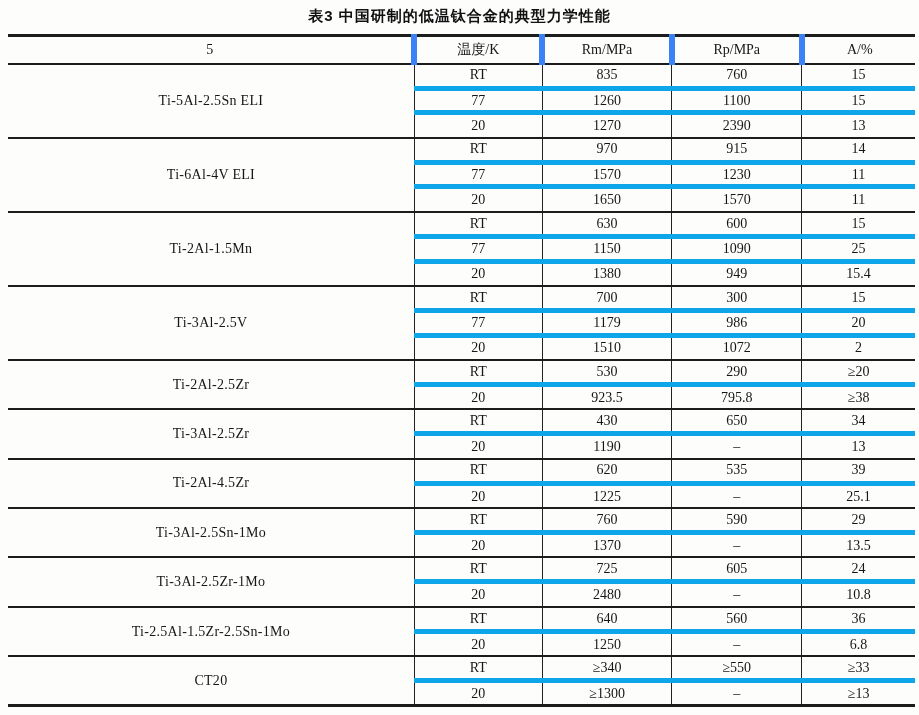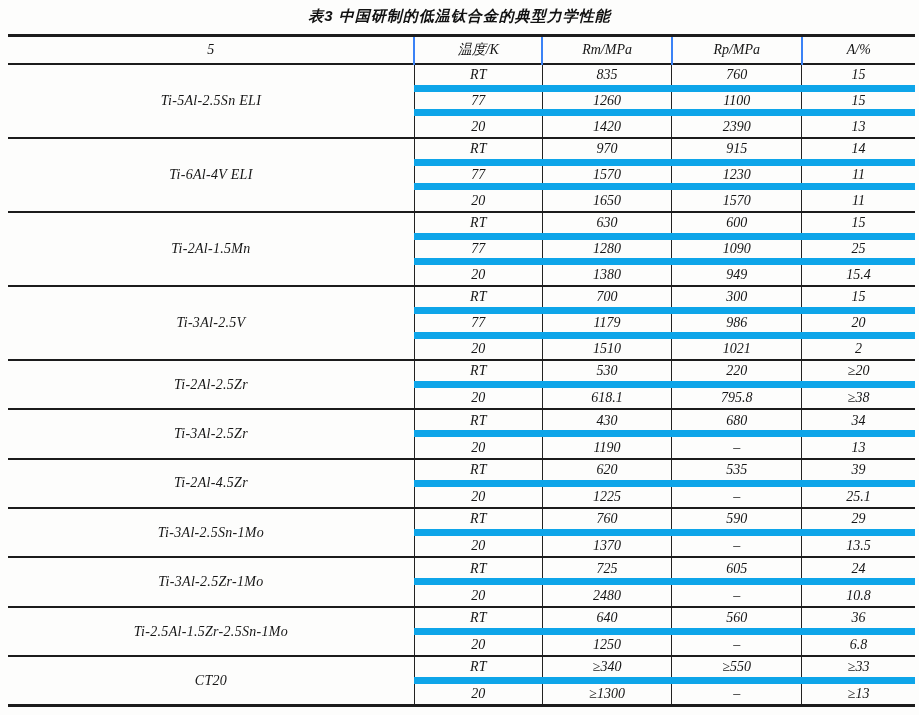--- a/index.html
+++ b/index.html
@@ -9,21 +9,20 @@
     width: 919px;
     height: 715px;
     overflow: hidden;
     font-family: "Liberation Serif", "DejaVu Serif", serif;
     color: #161616;
   }
   .page {
     width: 919px;
     height: 715px;
     position: relative;
-    font-style: italic;
   }
   .title {
     text-align: center;
     font-family: "Liberation Sans", "DejaVu Sans", sans-serif;
     font-weight: bold;
     font-size: 15px;
     letter-spacing: 1px;
     padding-top: 7px;
     height: 21px;
     color: #111;
@@ -48,24 +47,24 @@
     font-size: 14px;
     line-height: 1.1;
     color: #161616;
     font-weight: normal;
   }
   thead tr {
     height: 28px;
     border-bottom: 2px solid #1c1c1c;
   }
   tbody tr { height: 24.7px; }
-  th + th { border-left: 2px solid #3b82f6; }
+  th + th { border-left: 6px solid #3b82f6; }
   td.val-cell { border-left: 1px solid #222; }
   tr.group-start { border-top: 2px solid #1c1c1c; }
-  td.inner { border-top: 7px solid #0ea5e9; }
+  td.inner { border-top: 5px solid #0ea5e9; }
   td.alloy-cell {
     letter-spacing: 0.3px;
   }
   th.temp-header, td.val-cell {
     font-family: "Liberation Serif", "DejaVu Serif", serif;
   }
 </style>
 </head>
 <body>
 
@@ -98,21 +97,21 @@
           <td class="val-cell">15</td>
         </tr>
         <tr>
           <td class="val-cell inner">77</td>
           <td class="val-cell inner">1260</td>
           <td class="val-cell inner">1100</td>
           <td class="val-cell inner">15</td>
         </tr>
         <tr>
           <td class="val-cell inner">20</td>
-          <td class="val-cell inner">1420</td>
+          <td class="val-cell inner">1270</td>
           <td class="val-cell inner">2390</td>
           <td class="val-cell inner">13</td>
         </tr>
         <tr class="group-start">
           <td rowspan="3" class="alloy-cell">Ti-6Al-4V ELI</td>
           <td class="val-cell">RT</td>
           <td class="val-cell">970</td>
           <td class="val-cell">915</td>
           <td class="val-cell">14</td>
         </tr>
@@ -130,21 +129,21 @@
         </tr>
         <tr class="group-start">
           <td rowspan="3" class="alloy-cell">Ti-2Al-1.5Mn</td>
           <td class="val-cell">RT</td>
           <td class="val-cell">630</td>
           <td class="val-cell">600</td>
           <td class="val-cell">15</td>
         </tr>
         <tr>
           <td class="val-cell inner">77</td>
-          <td class="val-cell inner">1280</td>
+          <td class="val-cell inner">1150</td>
           <td class="val-cell inner">1090</td>
           <td class="val-cell inner">25</td>
         </tr>
         <tr>
           <td class="val-cell inner">20</td>
           <td class="val-cell inner">1380</td>
           <td class="val-cell inner">949</td>
           <td class="val-cell inner">15.4</td>
         </tr>
         <tr class="group-start">
@@ -156,41 +155,41 @@
         </tr>
         <tr>
           <td class="val-cell inner">77</td>
           <td class="val-cell inner">1179</td>
           <td class="val-cell inner">986</td>
           <td class="val-cell inner">20</td>
         </tr>
         <tr>
           <td class="val-cell inner">20</td>
           <td class="val-cell inner">1510</td>
-          <td class="val-cell inner">1021</td>
+          <td class="val-cell inner">1072</td>
           <td class="val-cell inner">2</td>
         </tr>
         <tr class="group-start">
           <td rowspan="2" class="alloy-cell">Ti-2Al-2.5Zr</td>
           <td class="val-cell">RT</td>
           <td class="val-cell">530</td>
-          <td class="val-cell">220</td>
+          <td class="val-cell">290</td>
           <td class="val-cell">≥20</td>
         </tr>
         <tr>
           <td class="val-cell inner">20</td>
-          <td class="val-cell inner">618.1</td>
+          <td class="val-cell inner">923.5</td>
           <td class="val-cell inner">795.8</td>
           <td class="val-cell inner">≥38</td>
         </tr>
         <tr class="group-start">
           <td rowspan="2" class="alloy-cell">Ti-3Al-2.5Zr</td>
           <td class="val-cell">RT</td>
           <td class="val-cell">430</td>
-          <td class="val-cell">680</td>
+          <td class="val-cell">650</td>
           <td class="val-cell">34</td>
         </tr>
         <tr>
           <td class="val-cell inner">20</td>
           <td class="val-cell inner">1190</td>
           <td class="val-cell inner">–</td>
           <td class="val-cell inner">13</td>
         </tr>
         <tr class="group-start">
           <td rowspan="2" class="alloy-cell">Ti-2Al-4.5Zr</td>

